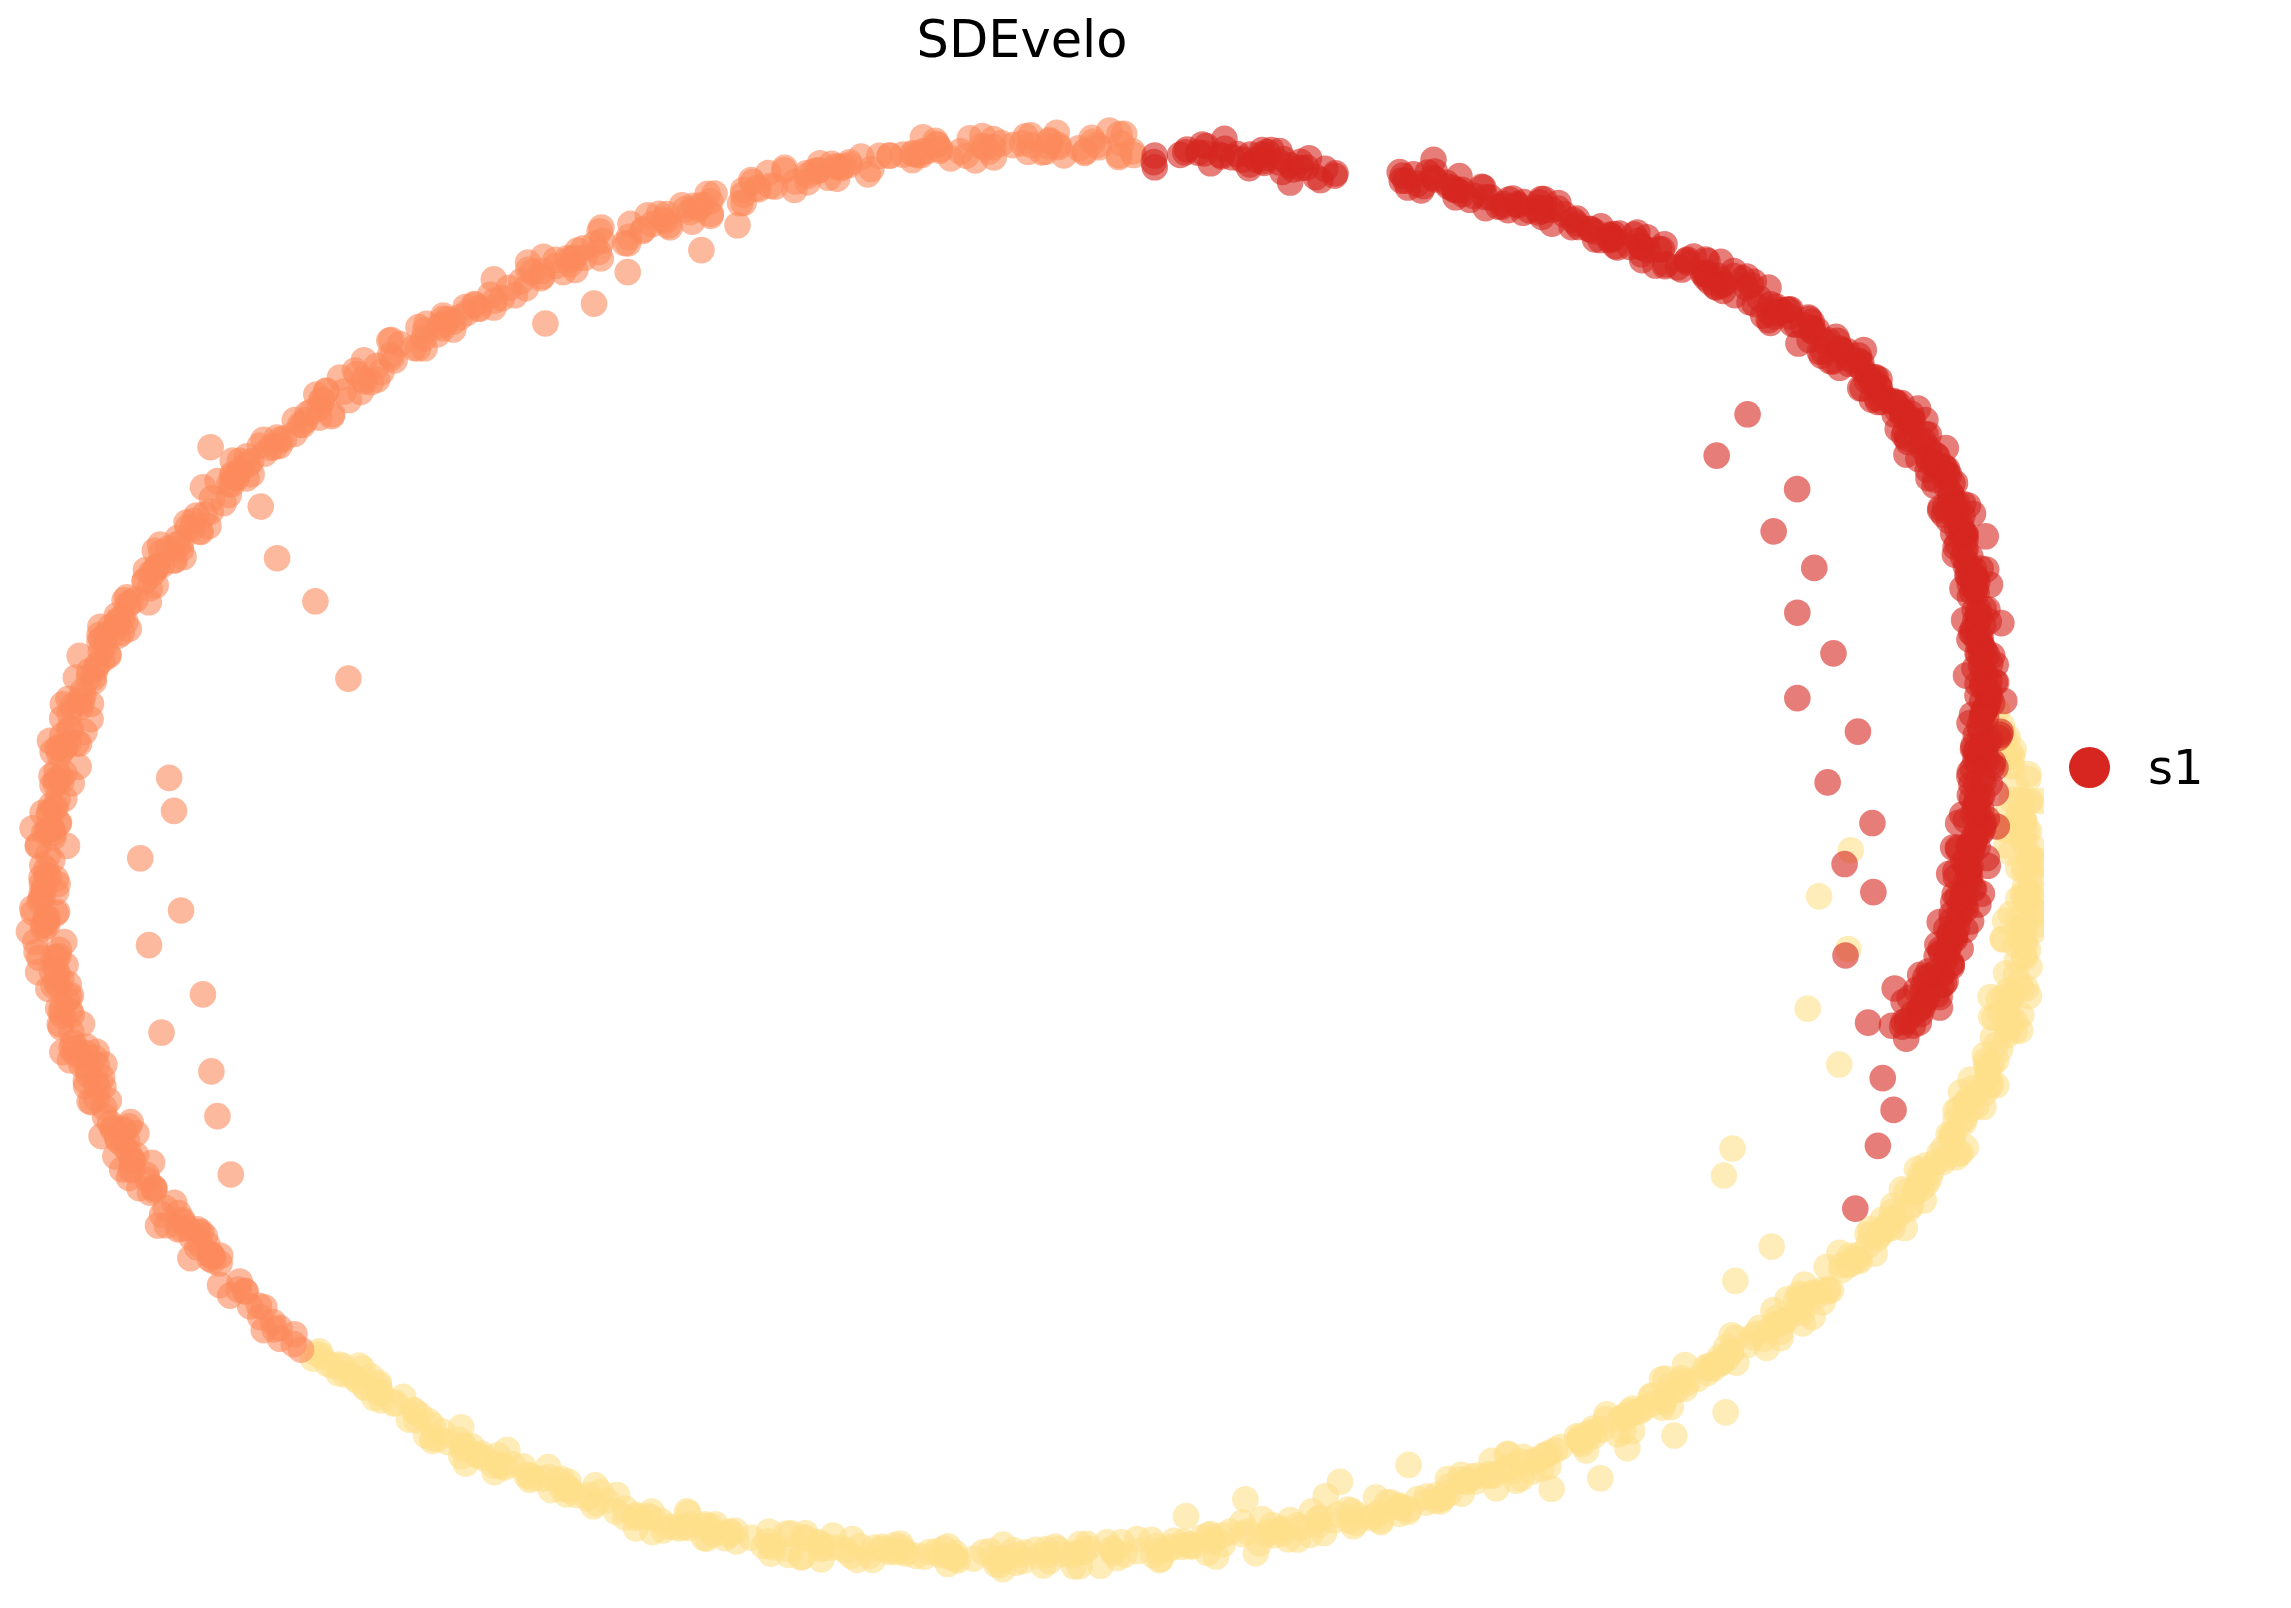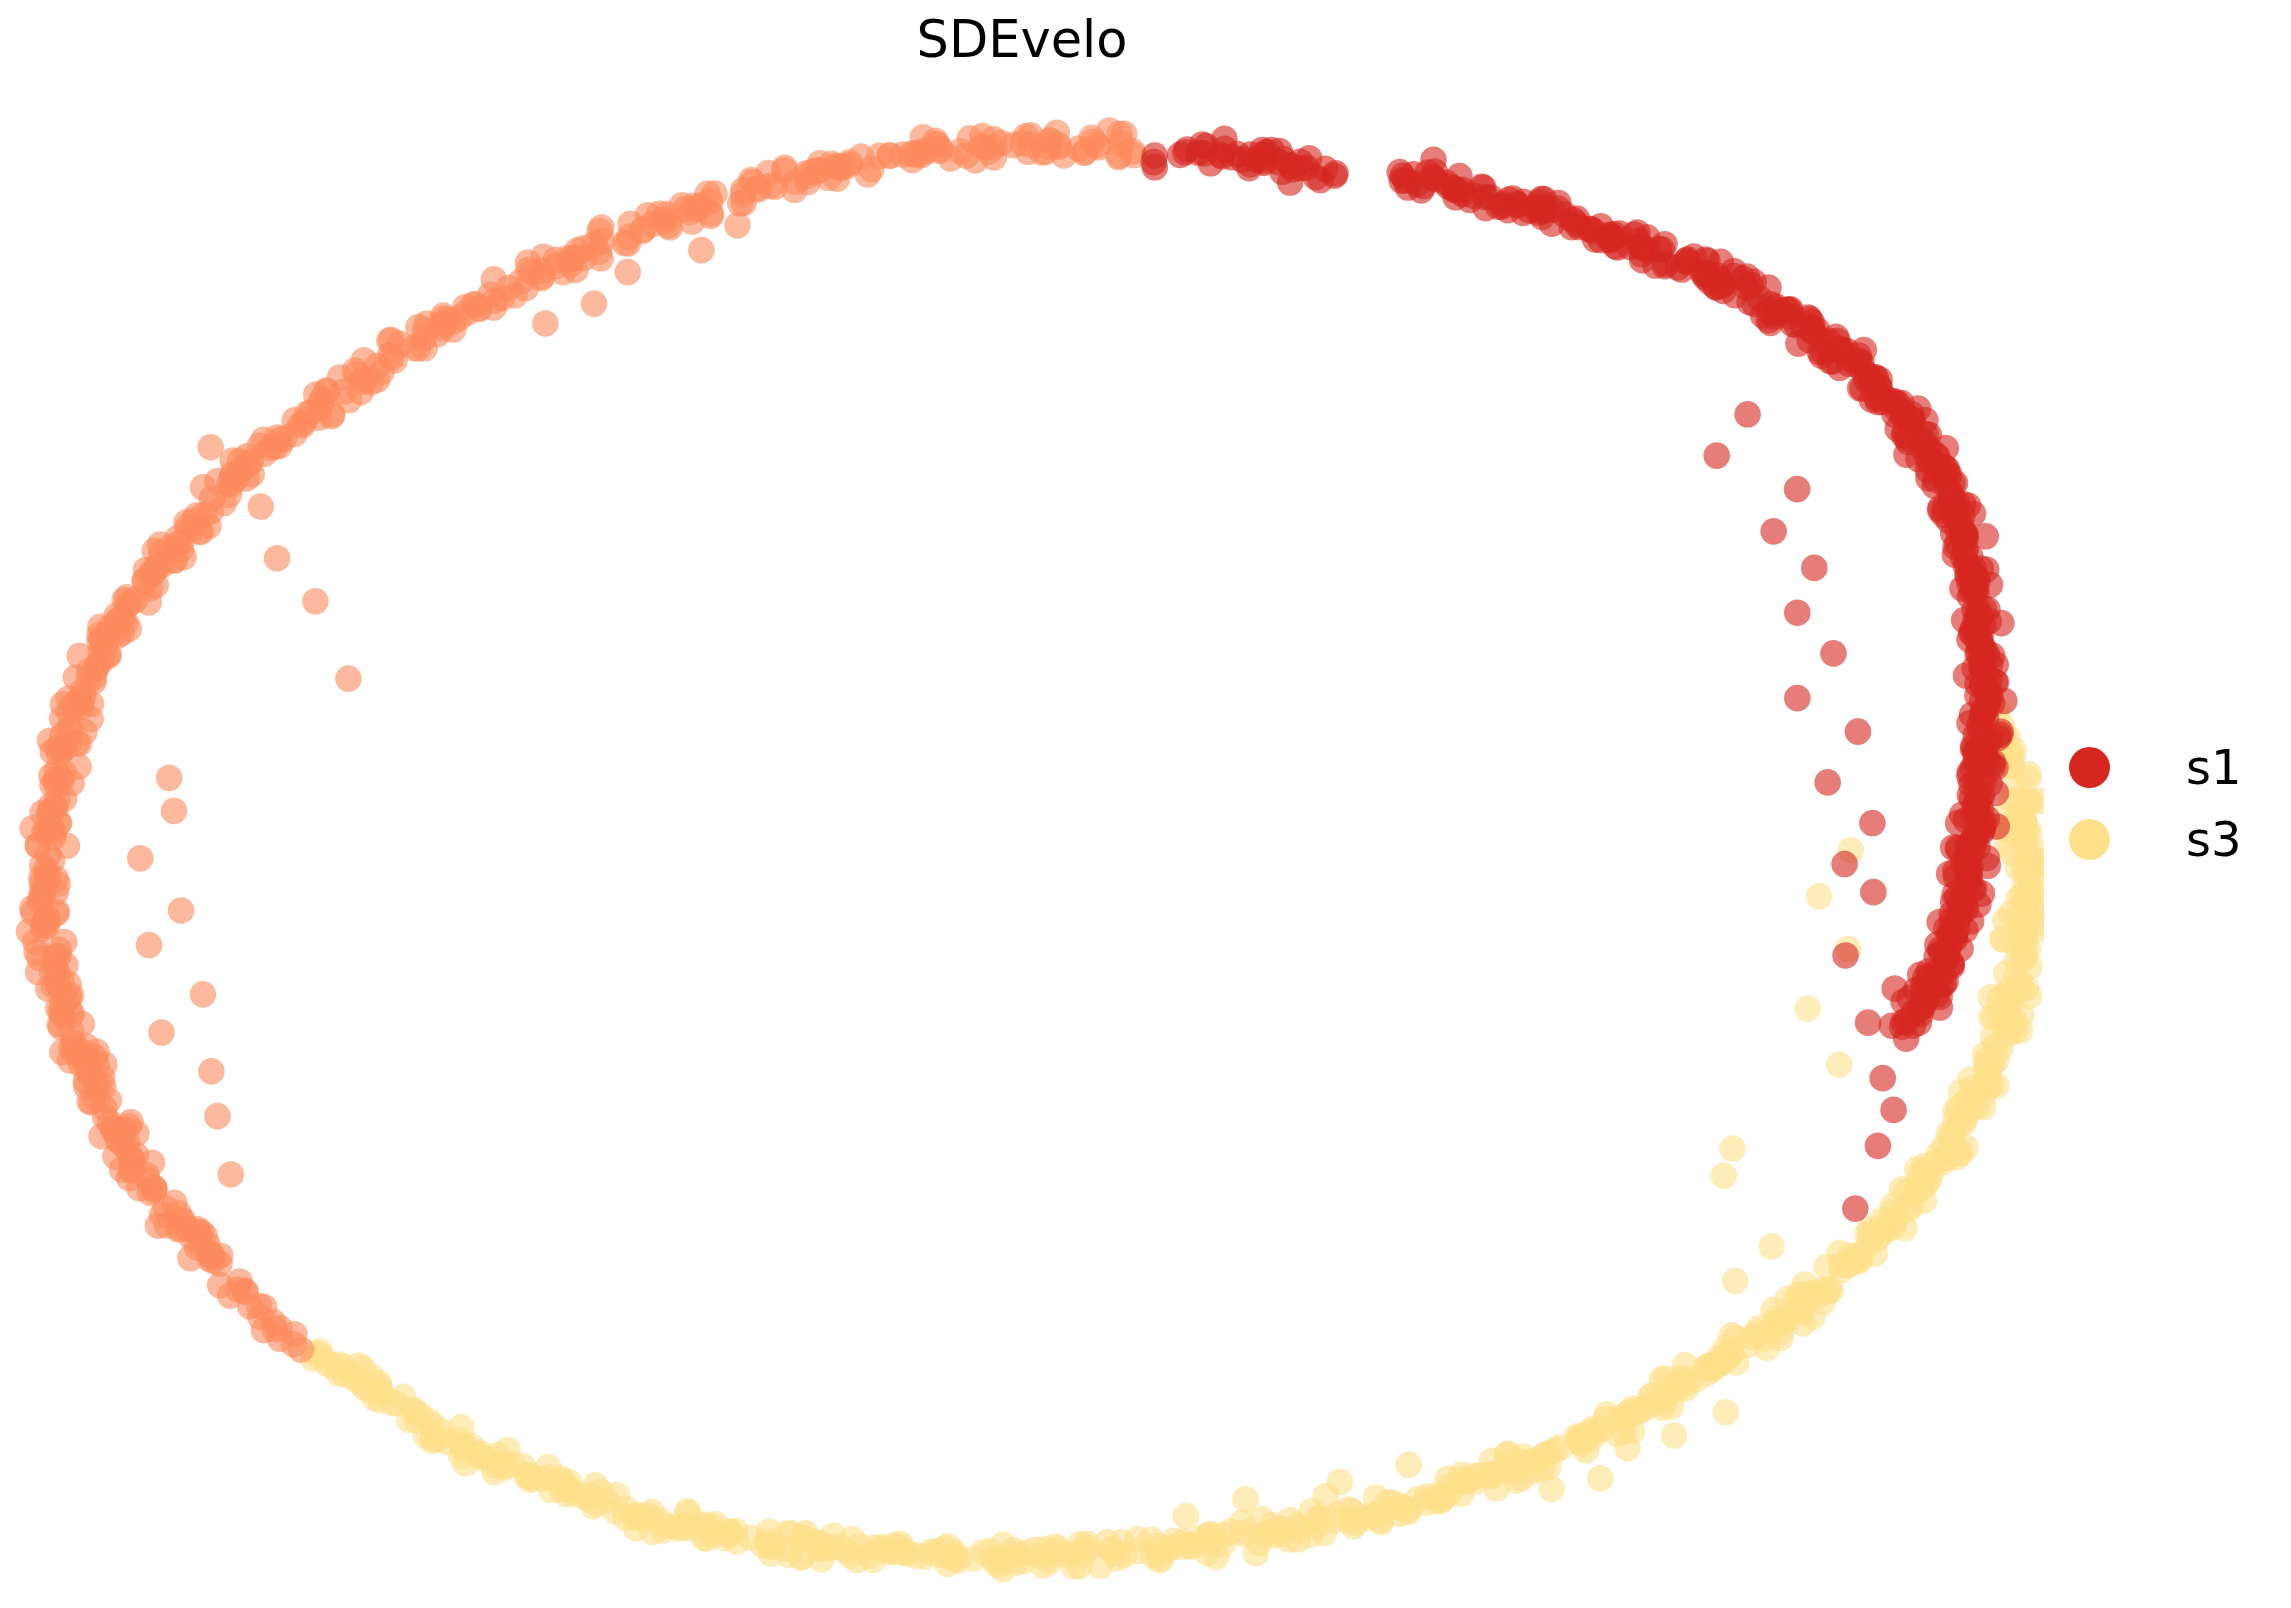--- a/index.html
+++ b/index.html
@@ -73,21 +73,21 @@
     height: 41px;
     border-radius: 50%;
     flex: 0 0 auto;
     margin-left: 3.9px;
   }
 
   .legend-label {
     font-size: 48px;
     line-height: 48px;
     color: #000000;
-    margin-left: 76px;
+    margin-left: 38px;
     white-space: nowrap;
     font-family: "DejaVu Sans", sans-serif;
   }
 </style>
 </head>
 <body>
 
 <div id="figure">
 
   <div id="plot-title">SDEvelo</div>
@@ -1875,20 +1875,16 @@
           </g>
         </g>
     </svg>
   </div>
 
   <div id="legend">
     <div class="legend-row">
       <span class="legend-marker" style="background: rgb(214, 38, 31);"></span>
       <span class="legend-label">s1</span>
     </div>
-    <div class="legend-row">
-      <span class="legend-marker" style="background: rgb(254, 224, 139);"></span>
-      <span class="legend-label">s3</span>
-    </div>
   </div>
 
 </div>
 
 
 </body></html>

